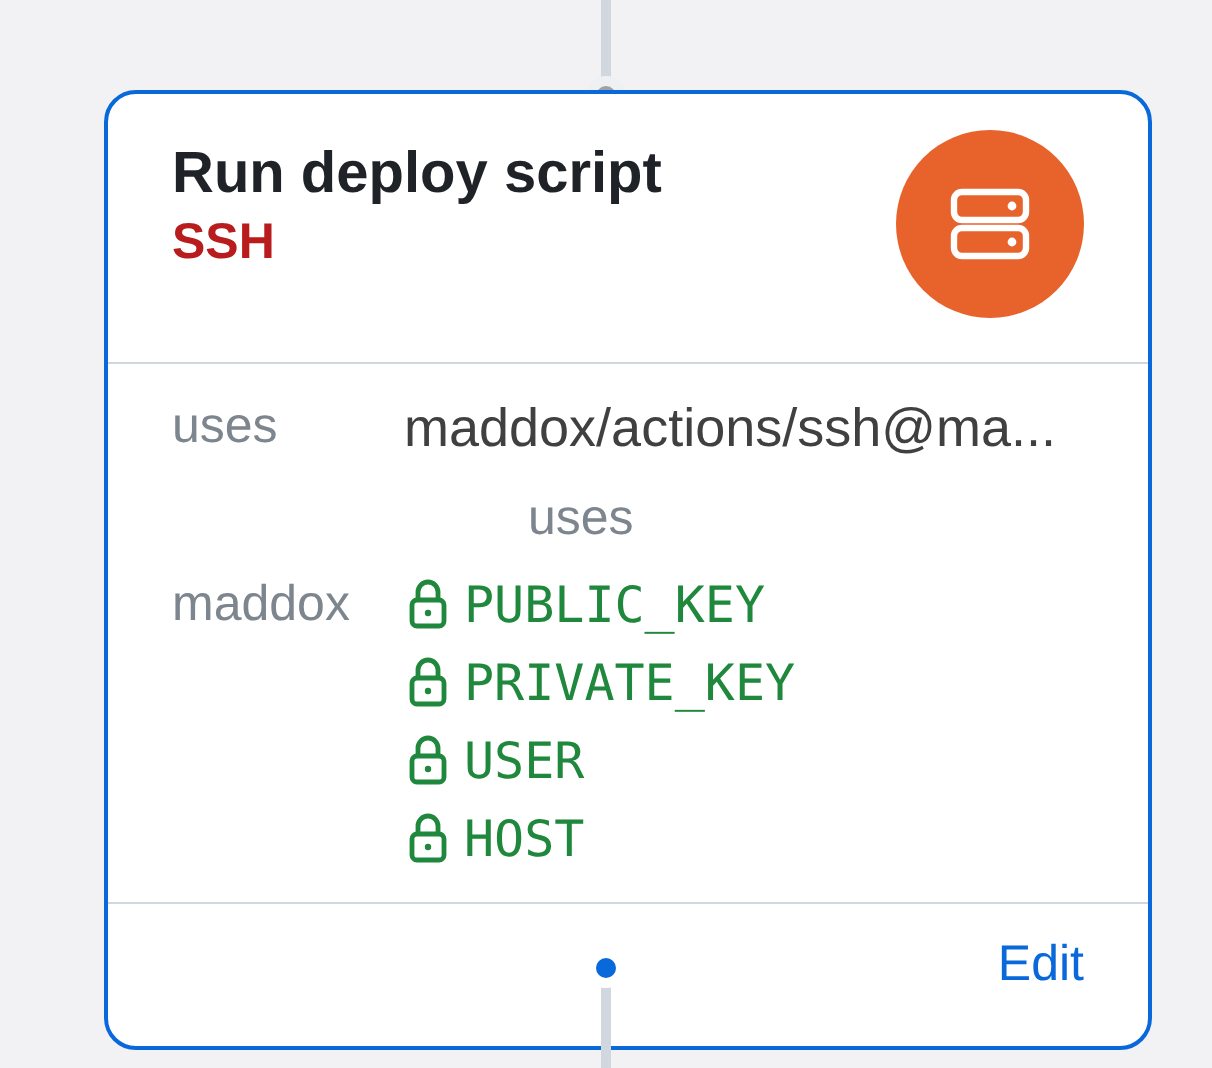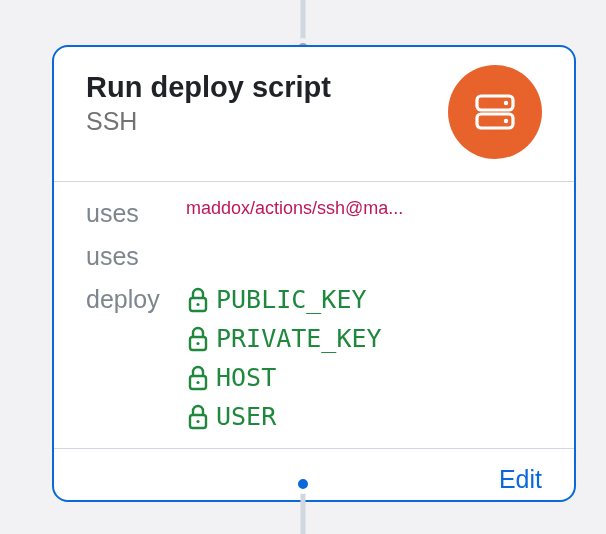--- a/index.html
+++ b/index.html
@@ -64,55 +64,57 @@
     }
     .header-text { flex: 1; min-width: 0; }
     .card-title {
       font-size: 29px;
       font-weight: 600;
       color: #1f2328;
       line-height: 1.25;
     }
     .card-subtitle {
       font-size: 25px;
-      font-weight: 400;
-      color: #737373;
+      font-weight: 700;
+      color: #b91c1c;
       margin-top: 2px;
     }
     .card-icon {
       width: 94px;
       height: 94px;
       border-radius: 50%;
       background: #e8622c;
       display: flex;
       align-items: center;
       justify-content: center;
       flex-shrink: 0;
       margin-top: -4px;
     }
     .card-body {
       border-top: 1.5px solid #d0d7de;
       padding: 14px 32px 14px 32px;
     }
     .kv-row {
       display: flex;
       align-items: flex-start;
+      gap: 16px;
       margin-bottom: 8px;
+      justify-content: center;
     }
     .kv-row:last-child { margin-bottom: 0; }
     .kv-key {
       font-size: 25px;
       color: #7d858e;
       width: 100px;
       flex-shrink: 0;
       line-height: 1.4;
     }
     .kv-val {
-      font-size: 18px;
-      color: #be185d;
+      font-size: 27px;
+      color: #404040;
       flex: 1;
       min-width: 0;
       white-space: nowrap;
       overflow: hidden;
       text-overflow: ellipsis;
       line-height: 1.4;
     }
     .secrets-list {
       flex: 1;
       min-width: 0;
@@ -128,21 +130,21 @@
       font-family: ui-monospace, SFMono-Regular, "SF Mono", Menlo, Consolas, monospace;
       font-size: 25px;
       line-height: 1.4;
     }
     .lock-icon {
       flex-shrink: 0;
       display: inline-flex;
     }
     .card-footer {
       border-top: 1.5px solid #d0d7de;
-      padding: 16px 32px 6px 32px;
+      padding: 16px 32px 26px 32px;
       text-align: right;
     }
     .edit-link {
       font-size: 25px;
       color: #0969da;
       cursor: pointer;
       background: none;
       border: none;
       font-family: inherit;
       padding: 0;
@@ -172,21 +174,21 @@
 
   <div class="card-body">
     <div class="kv-row">
       <div class="kv-key">uses</div>
       <div class="kv-val">maddox/actions/ssh@ma...</div>
     </div>
     <div class="kv-row">
       <div class="kv-key">uses</div>
     </div>
     <div class="kv-row">
-      <div class="kv-key">deploy</div>
+      <div class="kv-key">maddox</div>
       <div class="secrets-list">
         <div class="secret-item">
           <span class="lock-icon">
             <svg width="24" height="26" viewBox="0 0 24 26" fill="none">
                 <path d="M7 11 L7 7 A5 5 0 0 1 17 7 L17 11" stroke="#1f883d" stroke-width="2.4" fill="none"></path>
                 <rect x="4" y="11" width="16" height="13" rx="2.5" stroke="#1f883d" stroke-width="2.4" fill="none"></rect>
                 <circle cx="12" cy="17.5" r="1.6" fill="#1f883d"></circle>
               </svg>
           </span>
           <span>PUBLIC_KEY</span>
@@ -202,31 +204,31 @@
           <span>PRIVATE_KEY</span>
         </div>
         <div class="secret-item">
           <span class="lock-icon">
             <svg width="24" height="26" viewBox="0 0 24 26" fill="none">
                 <path d="M7 11 L7 7 A5 5 0 0 1 17 7 L17 11" stroke="#1f883d" stroke-width="2.4" fill="none"></path>
                 <rect x="4" y="11" width="16" height="13" rx="2.5" stroke="#1f883d" stroke-width="2.4" fill="none"></rect>
                 <circle cx="12" cy="17.5" r="1.6" fill="#1f883d"></circle>
               </svg>
           </span>
+          <span>USER</span>
+        </div>
+        <div class="secret-item">
+          <span class="lock-icon">
+            <svg width="24" height="26" viewBox="0 0 24 26" fill="none">
+                <path d="M7 11 L7 7 A5 5 0 0 1 17 7 L17 11" stroke="#1f883d" stroke-width="2.4" fill="none"></path>
+                <rect x="4" y="11" width="16" height="13" rx="2.5" stroke="#1f883d" stroke-width="2.4" fill="none"></rect>
+                <circle cx="12" cy="17.5" r="1.6" fill="#1f883d"></circle>
+              </svg>
+          </span>
           <span>HOST</span>
-        </div>
-        <div class="secret-item">
-          <span class="lock-icon">
-            <svg width="24" height="26" viewBox="0 0 24 26" fill="none">
-                <path d="M7 11 L7 7 A5 5 0 0 1 17 7 L17 11" stroke="#1f883d" stroke-width="2.4" fill="none"></path>
-                <rect x="4" y="11" width="16" height="13" rx="2.5" stroke="#1f883d" stroke-width="2.4" fill="none"></rect>
-                <circle cx="12" cy="17.5" r="1.6" fill="#1f883d"></circle>
-              </svg>
-          </span>
-          <span>USER</span>
         </div>
       </div>
     </div>
   </div>
 
   <div class="card-footer">
     <button class="edit-link">Edit</button>
   </div>
 </div>
 

